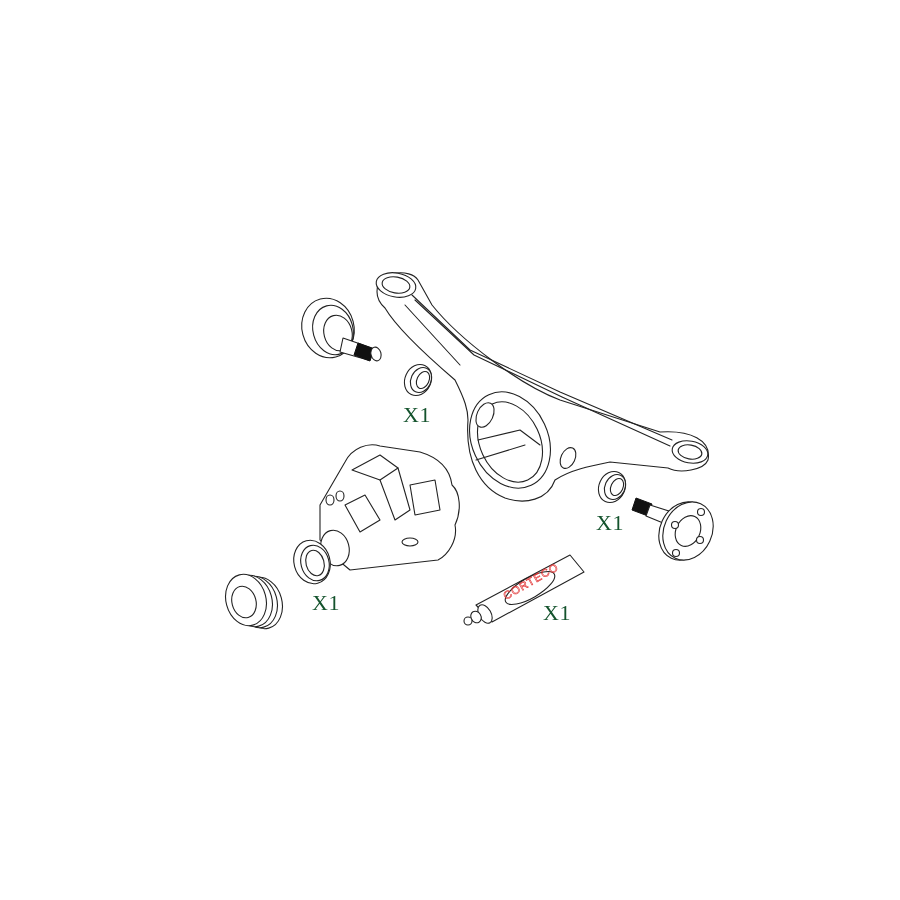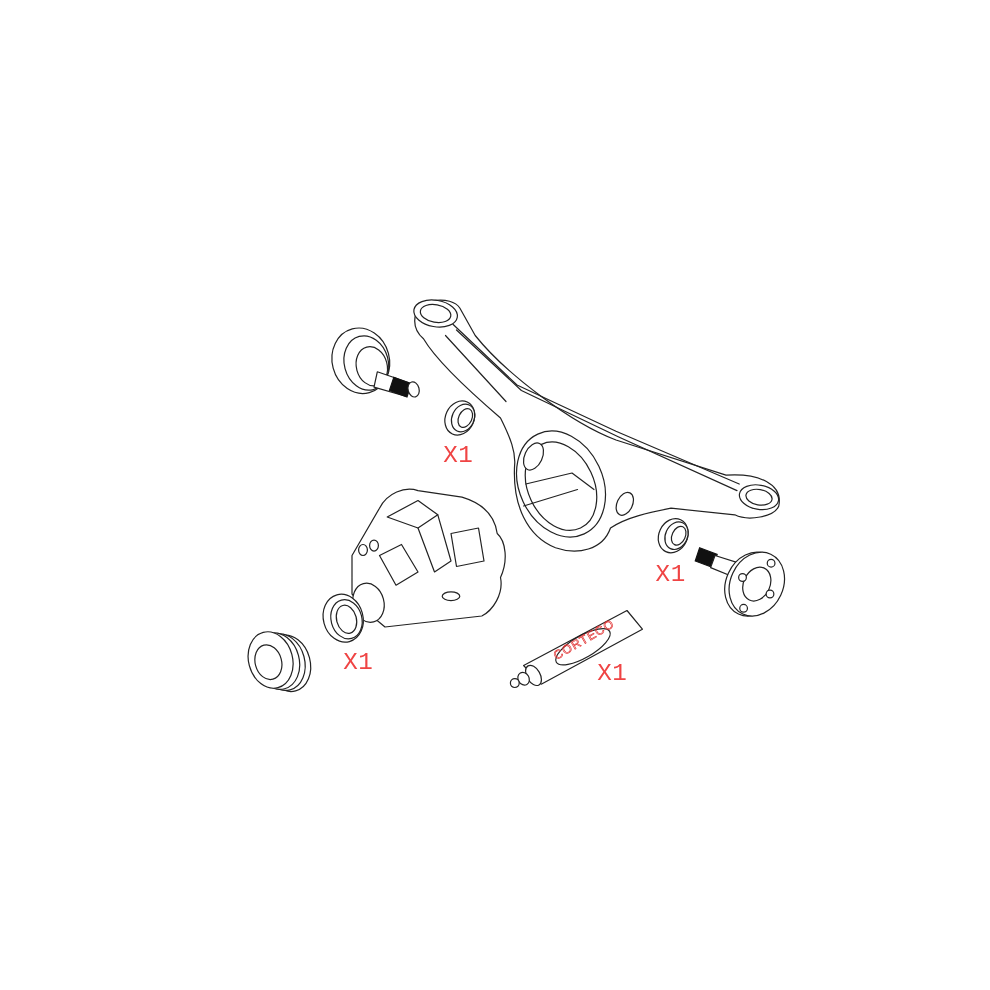--- a/index.html
+++ b/index.html
@@ -2,22 +2,22 @@
 <html><head>
 <meta charset="utf-8">
 <style>
   html, body { margin: 0; padding: 0; background: #ffffff; }
   body { width: 900px; height: 900px; position: relative; overflow: hidden;
          font-family: "Liberation Sans", sans-serif; }
   #diagram { position: absolute; left: 0; top: 0; width: 900px; height: 900px; }
   .ln { fill: #ffffff; stroke: #222222; stroke-width: 1.1; stroke-linejoin: round; stroke-linecap: round; }
   .ln-nofill { fill: none; stroke: #222222; stroke-width: 1.1; stroke-linejoin: round; stroke-linecap: round; }
   .thread { fill: #111111; stroke: #111111; }
-  .qty-label { position: absolute; font-family: Liberation Mono, monospace;
-               font-size: 22px; color: #ef4444; letter-spacing: 0.5px; }
+  .qty-label { position: absolute; font-family: Liberation Serif, serif;
+               font-size: 22px; color: #14532d; letter-spacing: 0.5px; }
   .brand-text { font-family: "Liberation Sans", sans-serif; font-size: 11px;
                 fill: none; stroke: #e03030; stroke-width: 0.6; letter-spacing: 1px; }
 </style>
 </head>
 <body>
 
 <div id="diagram">
   <svg width="900" height="900" viewBox="0 0 900 900" xmlns="http://www.w3.org/2000/svg">
 
     <g>

